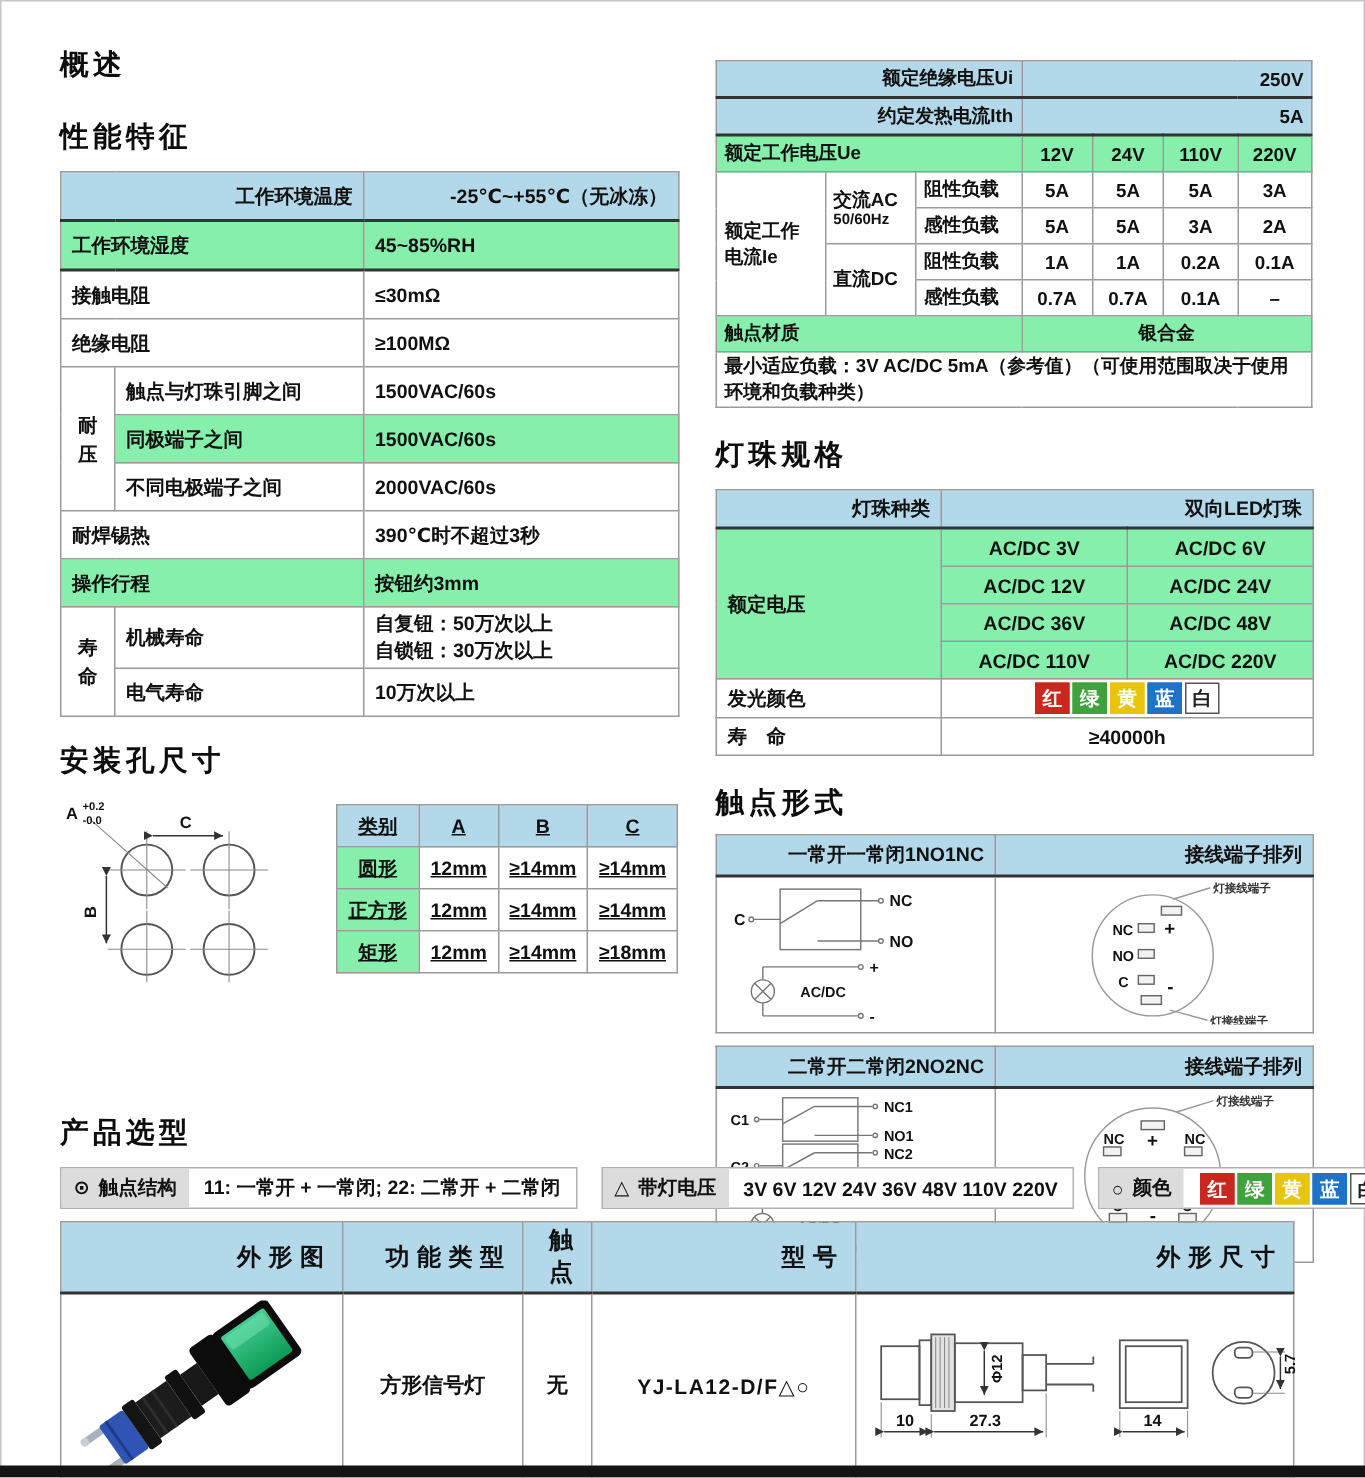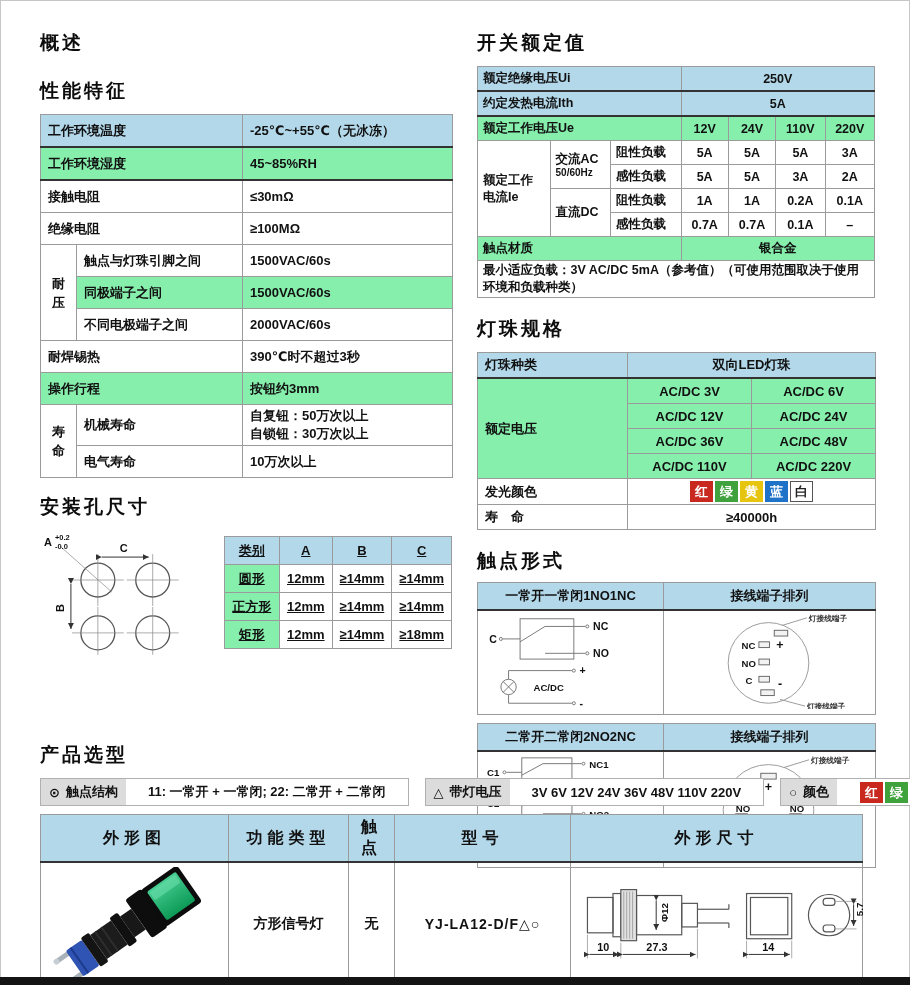--- a/index.html
+++ b/index.html
@@ -15,21 +15,21 @@
   .col-left  { position:absolute; left:40px;  top:30px; width:412px; }
   .col-right { position:absolute; left:477px; top:30px; width:398px; }
   .bottom-sec{ position:absolute; left:40px;  top:742px; width:832px; }
 
   ul.overview { list-style:none; margin:12px 0 0 0; padding:0; }
   ul.overview li { font-size:14px; font-weight:bold; line-height:23px; }
 
   table.tbl { border-collapse:collapse; table-layout:fixed; }
   table.tbl td { border:1px solid #9b9b9b; font-size:13px; font-weight:bold; padding:2px 7px; vertical-align:middle; }
   .c { text-align:center; }
-  .blue { background:#b3d8ea; }
+  .blue { background:#b3d8ea;text-align:right; }
   .gray { background:#86efac; }
   .bb2 { border-bottom:2px solid #333 !important; }
 
   table.perf { width:412px; margin-top:10px; }
   table.perf td { height:27px; }
   td.vcell { padding:0 5px; text-align:center; word-break:break-all; line-height:19px; }
 
   p.note { font-size:13px; font-weight:bold; margin:8px 0 0 0; line-height:19px; }
   p.note .indent { padding-left:72px; }
 
@@ -49,21 +49,21 @@
           font-size:13px; font-weight:bold; margin:0 1px; border:1px solid; padding:0 1px; }
 
   table.contact { width:398px; margin-top:8px; }
   table.contact td.hd { height:22px; }
   table.contact td.body { padding:2px; height:98px; vertical-align:top; background:#fff; }
 
   .sel-row { display:flex; gap:16px; align-items:center; margin-top:10px; }
   .sel-box { border:1px solid #b0b0b0; background:#fff; display:flex; align-items:center; height:26px;
              font-size:13px; font-weight:bold; white-space:nowrap; }
   .sel-chip { background:#dcdcdc; height:100%; display:flex; align-items:center; padding:0 8px; gap:6px; }
-  .sel-text { padding:0 22px; }
+  .sel-text { padding:0 10px; }
   .sel-icon { font-size:13px; }
 
   table.product { width:822px; margin-top:8px; }
   table.product td.hd { height:36px; font-size:16px; letter-spacing:5px; }
   table.product td.pbody { height:118px; text-align:center; font-size:14px; }
   td.model { font-size:15px; letter-spacing:1px; }
 
   svg text { font-family:"Liberation Sans","DejaVu Sans",sans-serif; }
 </style>
 </head>
@@ -202,21 +202,20 @@
         <td>≥14mm</td>
         <td>≥18mm</td>
       </tr>
     </tbody>
       </table>
   </div>
 </section>
 
 <section class="col-right">
 
-  <h2 class="sec">开关额定值</h2>
   <table class="tbl ratings">
     <colgroup>
         <col style="width:72px">
         <col style="width:60px">
         <col style="width:70px">
         <col style="width:47px">
         <col style="width:47px">
         <col style="width:49px">
         <col style="width:49px">
       </colgroup>

